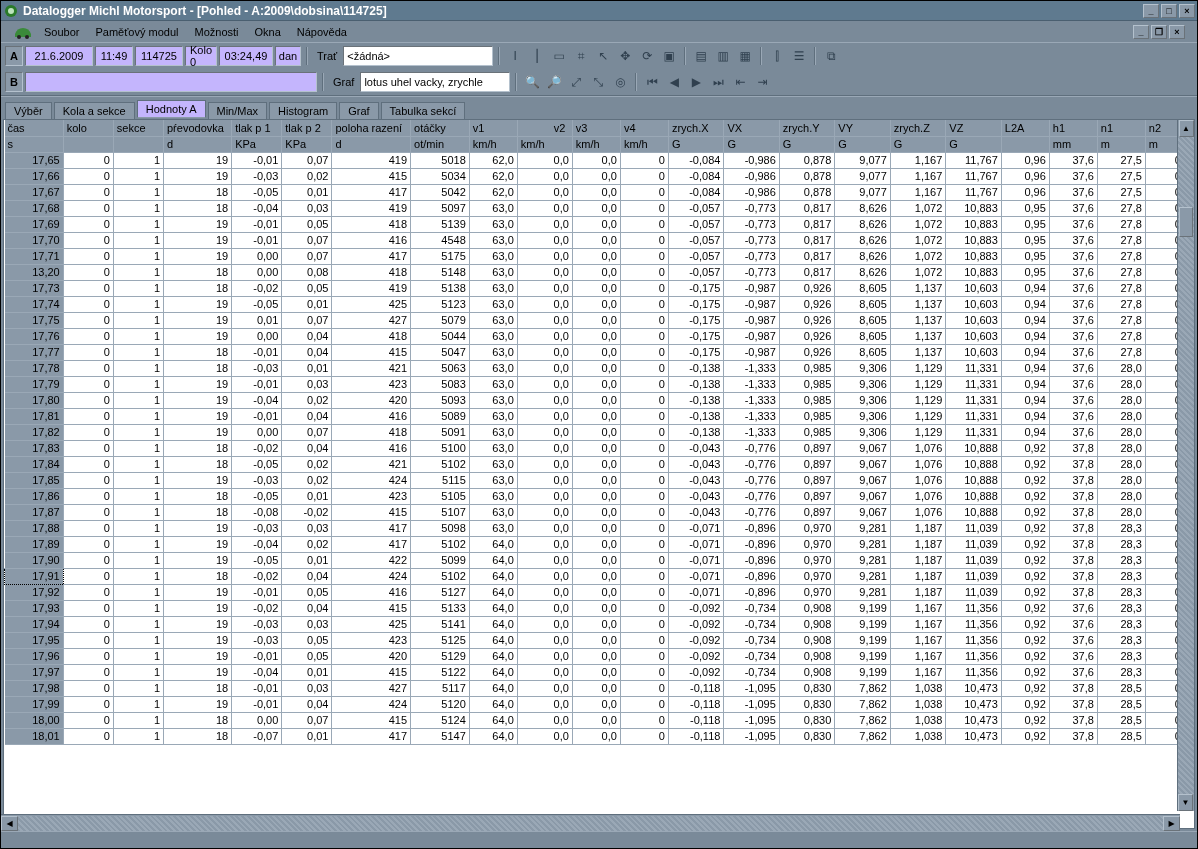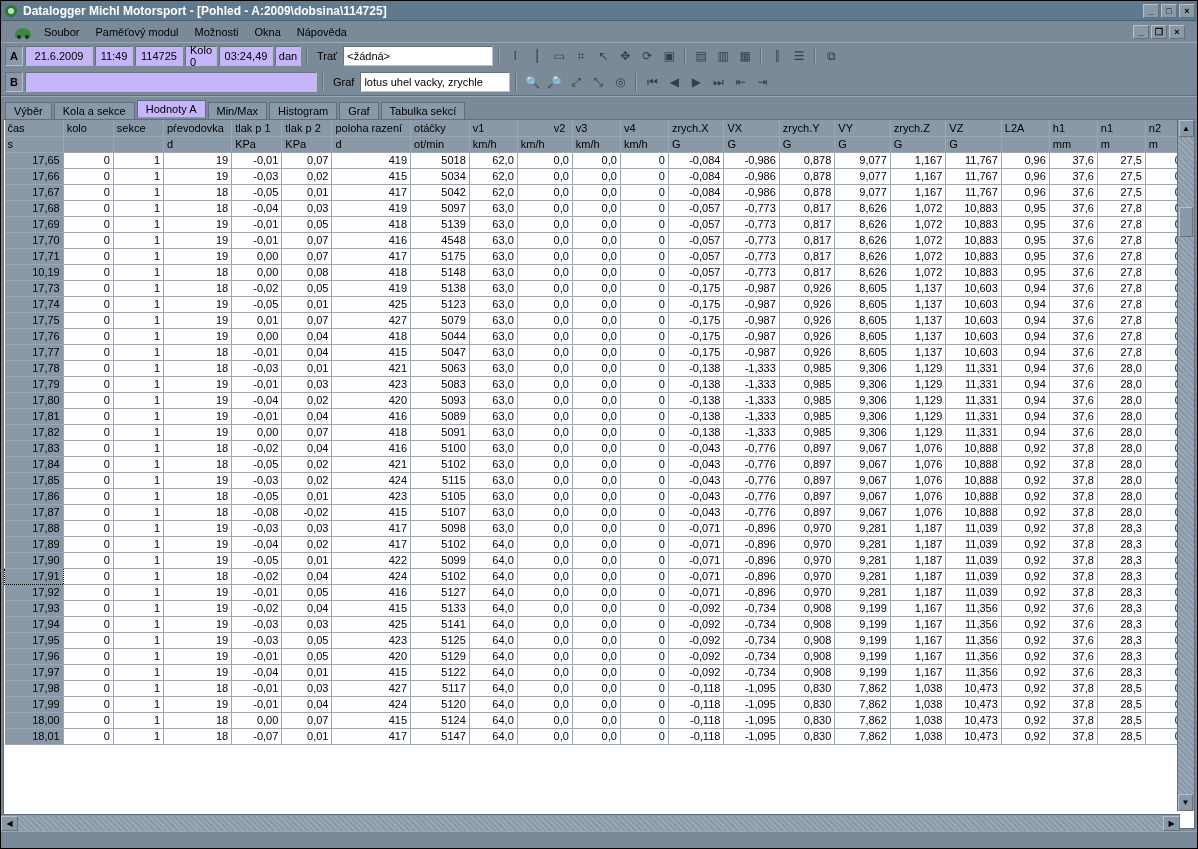--- a/index.html
+++ b/index.html
@@ -556,21 +556,21 @@
               <td>0,817</td>
               <td>8,626</td>
               <td>1,072</td>
               <td>10,883</td>
               <td>0,95</td>
               <td>37,6</td>
               <td>27,8</td>
               <td>0,0</td>
             </tr>
             <tr>
-              <td class="rowhdr">10,19</td>
+              <td class="rowhdr">13,20</td>
               <td>0</td>
               <td>1</td>
               <td>18</td>
               <td>0,00</td>
               <td>0,08</td>
               <td>418</td>
               <td>5148</td>
               <td>63,0</td>
               <td>0,0</td>
               <td>0,0</td>

